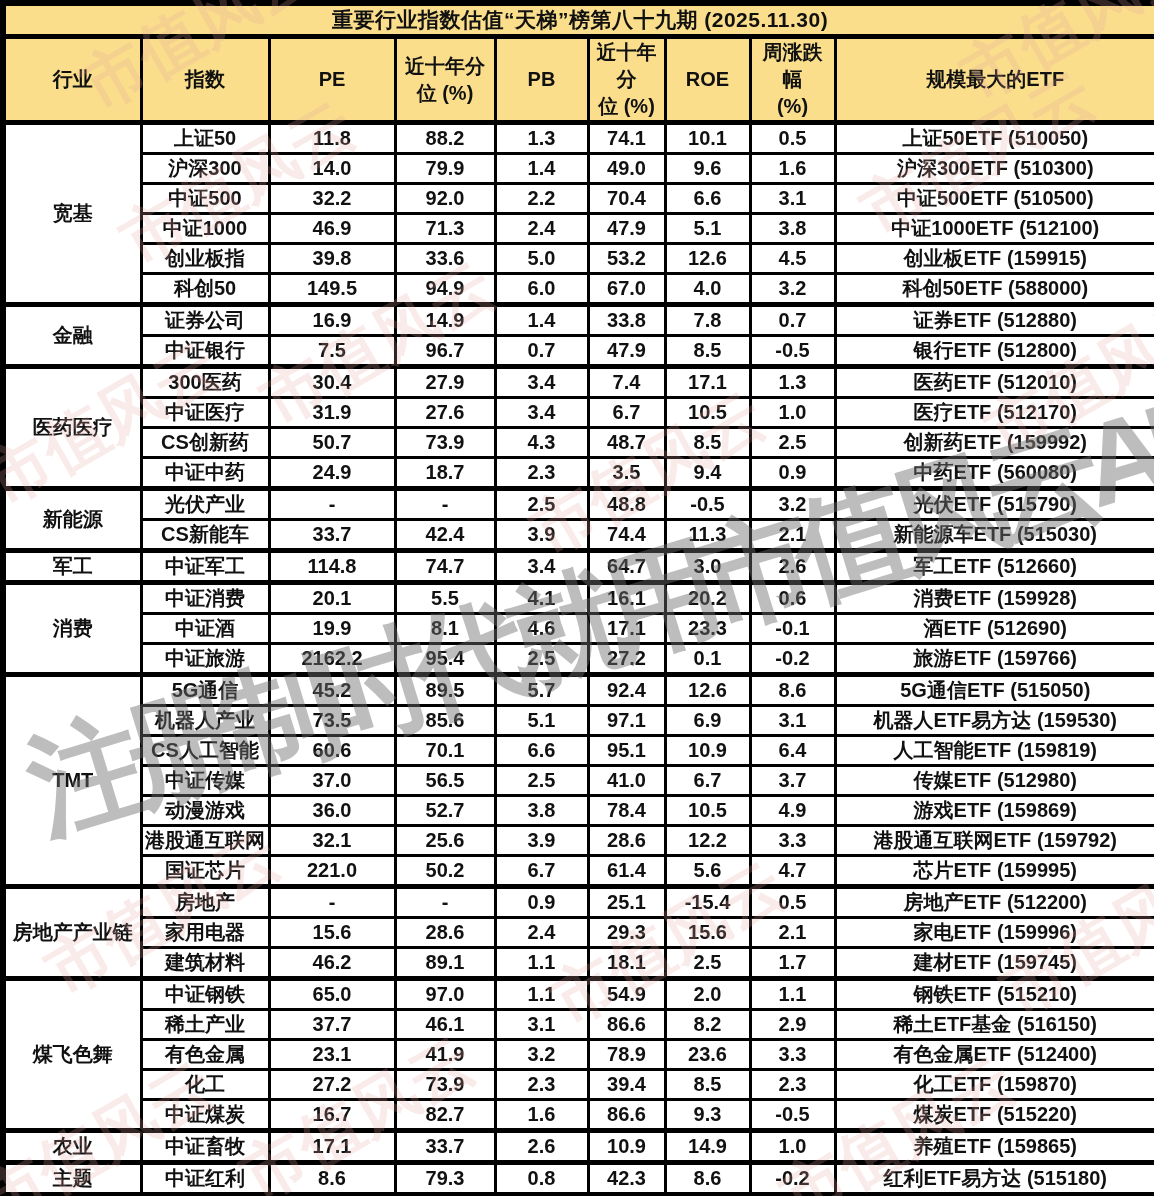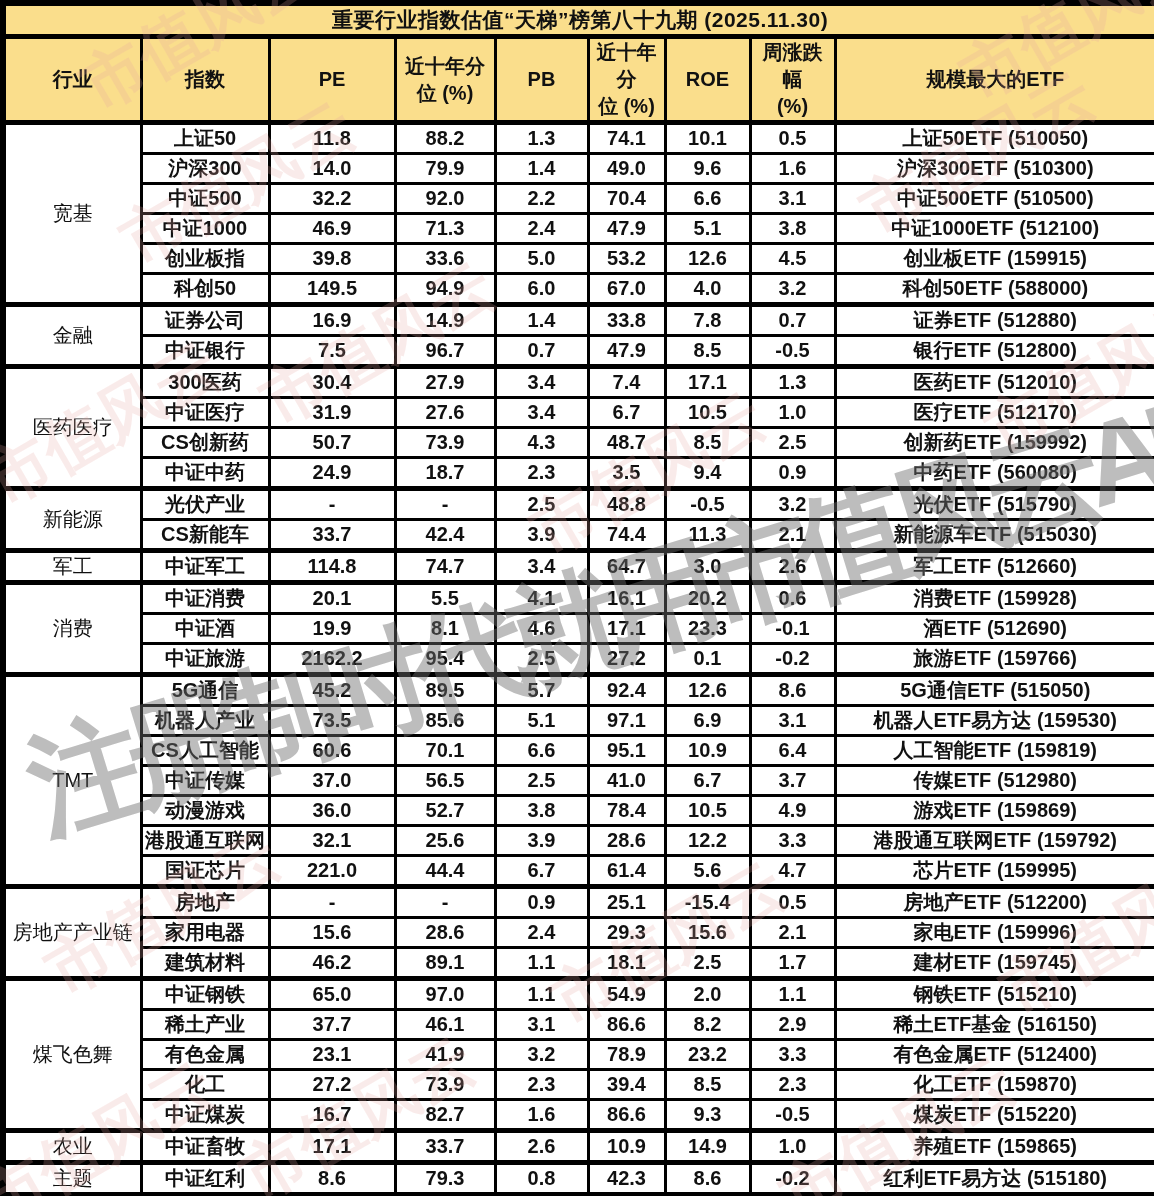--- a/index.html
+++ b/index.html
@@ -35,21 +35,21 @@
     border-bottom:5px solid var(--border-c);
     letter-spacing:0.5px;
   }
   tr.header-row th{
     background:var(--header-bg);
     height:57px;font-size:20px;font-weight:700;
     line-height:1.35;white-space:pre-line;
     border-bottom:5px solid var(--border-c);
   }
   tbody td{height:27px;font-size:20px;font-weight:600;}
-  tbody td.industry{font-weight:400;}
+  tbody td.industry{font-weight:700;}
   tbody td.index-cell{font-weight:700;}
   tbody td.etf-cell{font-weight:700;}
   tbody tr.group-start td{border-top:5px solid var(--border-c);}
   tr.footer-row td{
     height:26px;font-size:20px;font-weight:700;
     border-top:5px solid var(--border-c);
   }
   .wm-pink-layer{position:absolute;inset:0;z-index:2;pointer-events:none;}
   .wm-pink-layer span{
     position:absolute;
@@ -346,21 +346,21 @@
           <td class="value-cell">25.6</td>
           <td class="value-cell">3.9</td>
           <td class="value-cell">28.6</td>
           <td class="value-cell">12.2</td>
           <td class="value-cell">3.3</td>
           <td class="etf-cell">港股通互联网ETF (159792)</td>
         </tr>
         <tr>
           <td class="index-cell">国证芯片</td>
           <td class="value-cell">221.0</td>
-          <td class="value-cell">44.4</td>
+          <td class="value-cell">50.2</td>
           <td class="value-cell">6.7</td>
           <td class="value-cell">61.4</td>
           <td class="value-cell">5.6</td>
           <td class="value-cell">4.7</td>
           <td class="etf-cell">芯片ETF (159995)</td>
         </tr>
         <tr class="group-start">
           <td class="industry" rowspan="3">房地产产业链</td>
           <td class="index-cell">房地产</td>
           <td class="value-cell">-</td>
@@ -411,21 +411,21 @@
           <td class="value-cell">8.2</td>
           <td class="value-cell">2.9</td>
           <td class="etf-cell">稀土ETF基金 (516150)</td>
         </tr>
         <tr>
           <td class="index-cell">有色金属</td>
           <td class="value-cell">23.1</td>
           <td class="value-cell">41.9</td>
           <td class="value-cell">3.2</td>
           <td class="value-cell">78.9</td>
-          <td class="value-cell">23.2</td>
+          <td class="value-cell">23.6</td>
           <td class="value-cell">3.3</td>
           <td class="etf-cell">有色金属ETF (512400)</td>
         </tr>
         <tr>
           <td class="index-cell">化工</td>
           <td class="value-cell">27.2</td>
           <td class="value-cell">73.9</td>
           <td class="value-cell">2.3</td>
           <td class="value-cell">39.4</td>
           <td class="value-cell">8.5</td>

